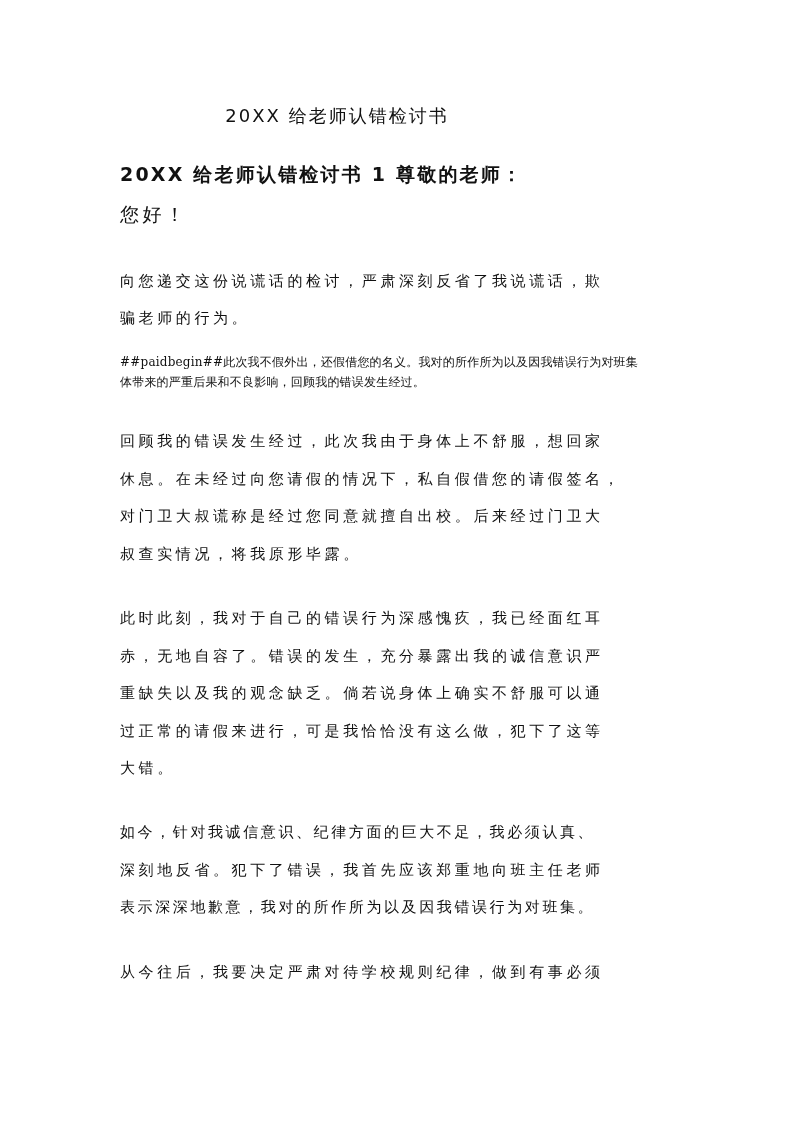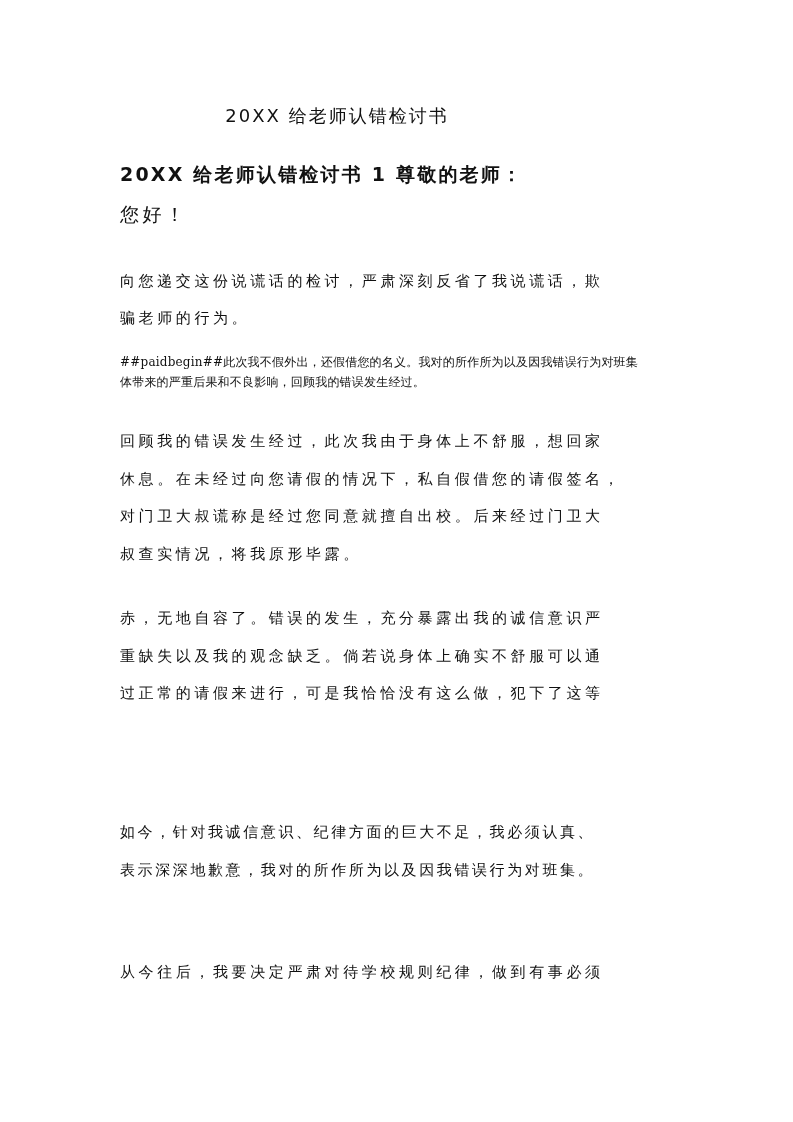--- a/index.html
+++ b/index.html
@@ -105,27 +105,30 @@
   </div>
 
   <div class="para-block p3">
     <span class="row">回顾我的错误发生经过，此次我由于身体上不舒服，想回家</span>
     <span class="row">休息。在未经过向您请假的情况下，私自假借您的请假签名，</span>
     <span class="row">对门卫大叔谎称是经过您同意就擅自出校。后来经过门卫大</span>
     <span class="row">叔查实情况，将我原形毕露。</span>
   </div>
 
   <div class="para-block p4">
+    <span class="row">此时此刻，我对于自己的错误行为深感愧疚，我已经面红耳</span>
     <span class="row">赤，无地自容了。错误的发生，充分暴露出我的诚信意识严</span>
     <span class="row">重缺失以及我的观念缺乏。倘若说身体上确实不舒服可以通</span>
     <span class="row">过正常的请假来进行，可是我恰恰没有这么做，犯下了这等</span>
+    <span class="row">大错。</span>
   </div>
 
   <div class="para-block p5">
     <span class="row tight">如今，针对我诚信意识、纪律方面的巨大不足，我必须认真、</span>
+    <span class="row">深刻地反省。犯下了错误，我首先应该郑重地向班主任老师</span>
     <span class="row tight">表示深深地歉意，我对的所作所为以及因我错误行为对班集。</span>
   </div>
 
   <div class="para-block p6">
     <span class="row">从今往后，我要决定严肃对待学校规则纪律，做到有事必须</span>
   </div>
 
 </div>
 
 </body></html>

